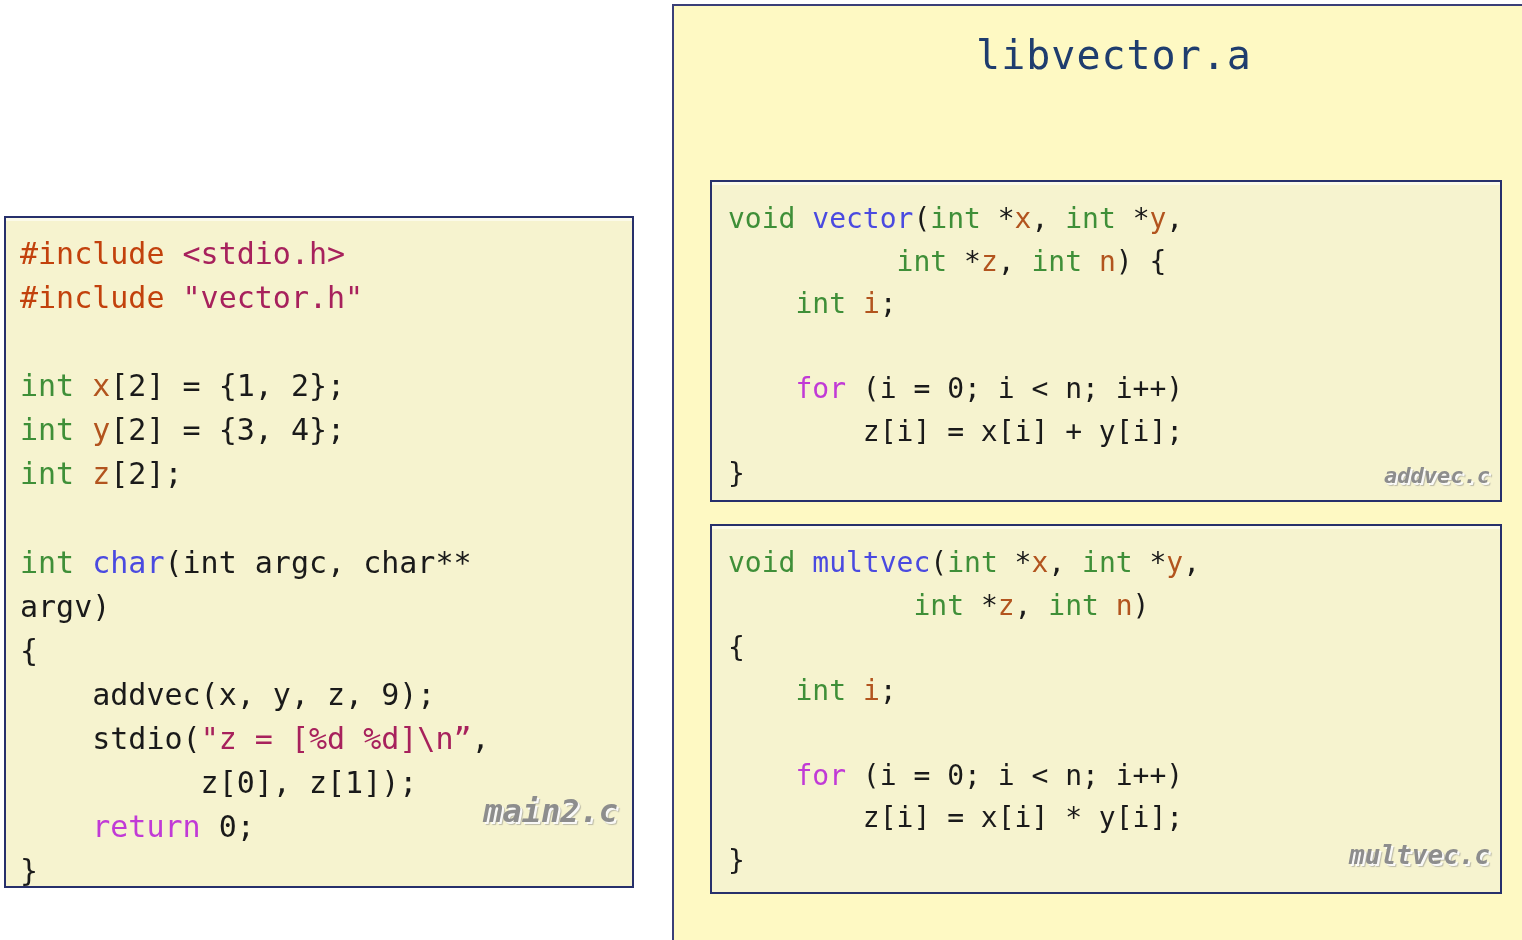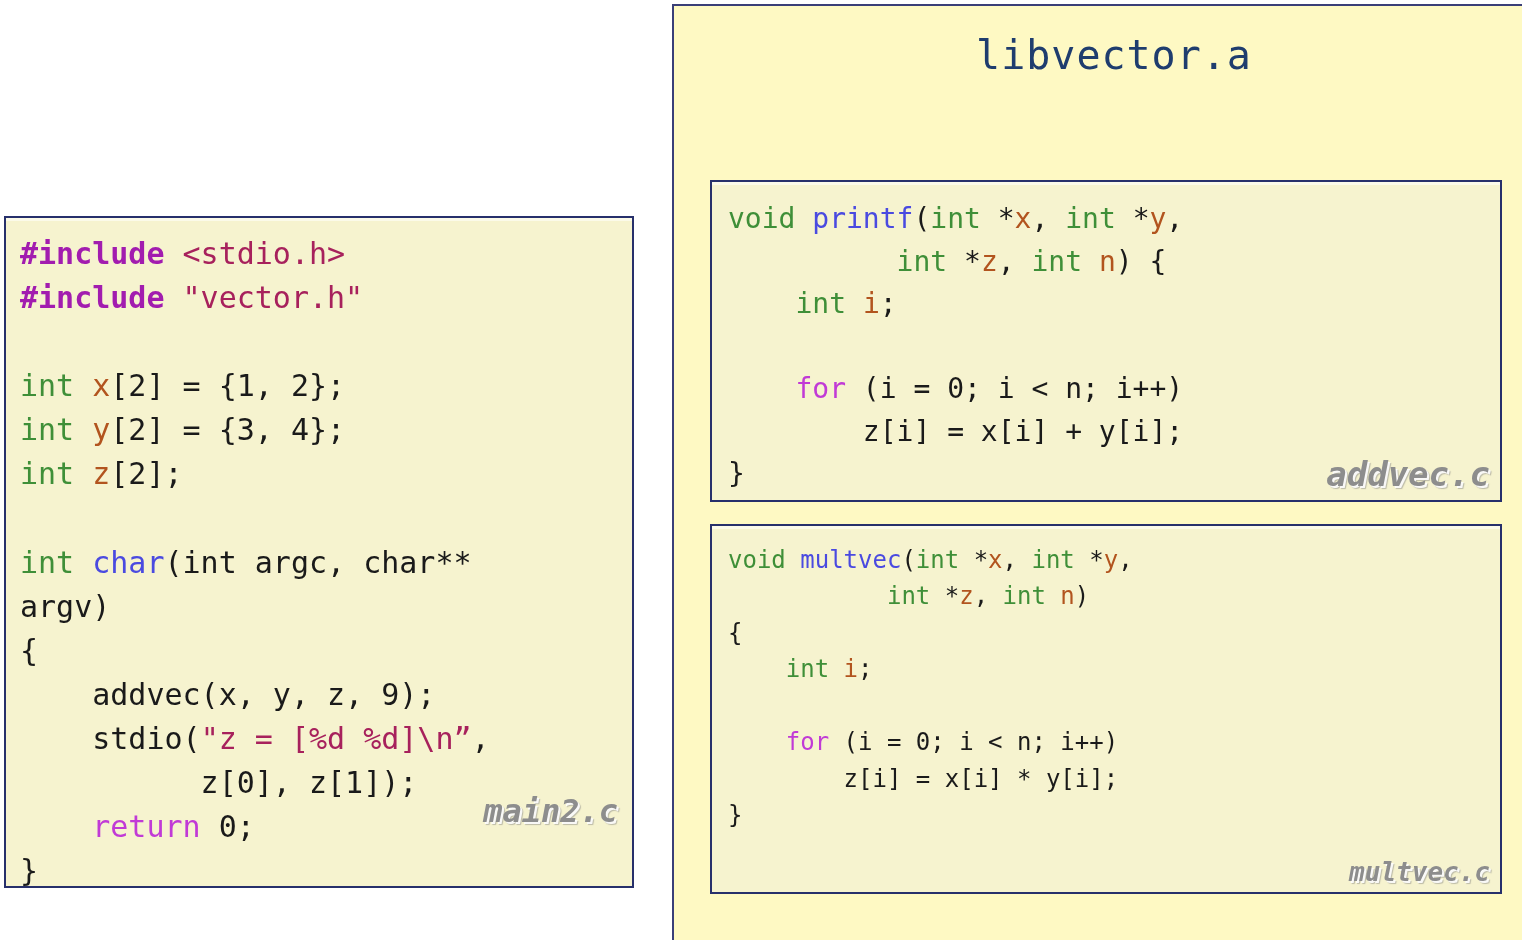--- a/index.html
+++ b/index.html
@@ -36,21 +36,21 @@
 
   pre.code {
     margin: 0;
     font-family: "DejaVu Sans Mono", monospace;
     color: #1a1a1a;
     white-space: pre;
     line-height: 1.30;
   }
 
   
-  .t-pre   { color: #a21caf; font-weight: bold; }   
+  .t-pre   { color: #c2410c; }   
   .t-str   { color: #a7215c; }   
   .t-type  { color: #3f8f38; margin-top: 16px; }   
   .t-fn    { color: #4a4ae0; }   
   .t-var   { color: #b2541e; }   
   .t-kw    { color: #c13ad6; }   
   .t-plain { color: #1a1a1a; }
 
   
   .file-tag {
     position: absolute;
@@ -111,38 +111,38 @@
     width: 792px;
     height: 322px;
   }
   #addvec-box pre.code {
     font-size: 28px;
     padding: 16px 0 0 16px;
     line-height: 1.52;
   }
   #addvec-tag {
     right: 10px;
-    bottom: 6px;
-    font-size: 34px;
+    bottom: 12px;
+    font-size: 22px;
   }
 
   #multvec-box {
     left: 36px;
     top: 518px;
     width: 792px;
     height: 370px;
   }
   #multvec-box pre.code {
-    font-size: 24px;
+    font-size: 28px;
     padding: 16px 4px 0 16px;
     line-height: 1.52;
   }
   #multvec-tag {
     right: 10px;
-    bottom: 5px;
+    bottom: 22px;
     font-size: 26px;
   }
 </style>
 </head>
 <body>
 
 <div class="code-box" id="main2-box">
   <pre class="code"><span class="t-pre">#include </span><span class="t-str">&lt;stdio.h&gt;</span>
 <span class="t-pre">#include </span><span class="t-str">"vector.h"</span>
 <span class="t-plain"></span>
@@ -159,21 +159,21 @@
 <span class="t-plain">    </span><span class="t-kw">return</span><span class="t-plain"> 0;</span>
 <span class="t-plain">}</span></pre>
   <span class="file-tag" id="main2-tag">main2.c</span>
 </div>
 
 <div id="library-panel">
 
   <div id="library-title">libvector.a</div>
 
   <div class="code-box" id="addvec-box">
-    <pre class="code"><span class="t-type">void </span><span class="t-fn">printf</span><span class="t-plain">(</span><span class="t-type">int </span><span class="t-plain">*</span><span class="t-var">x</span><span class="t-plain">, </span><span class="t-type">int </span><span class="t-plain">*</span><span class="t-var">y</span><span class="t-plain">,</span>
+    <pre class="code"><span class="t-type">void </span><span class="t-fn">vector</span><span class="t-plain">(</span><span class="t-type">int </span><span class="t-plain">*</span><span class="t-var">x</span><span class="t-plain">, </span><span class="t-type">int </span><span class="t-plain">*</span><span class="t-var">y</span><span class="t-plain">,</span>
 <span class="t-plain">          </span><span class="t-type">int </span><span class="t-plain">*</span><span class="t-var">z</span><span class="t-plain">, </span><span class="t-type">int </span><span class="t-var">n</span><span class="t-plain">) {</span>
 <span class="t-plain">    </span><span class="t-type">int </span><span class="t-var">i</span><span class="t-plain">;</span>
 <span class="t-plain"></span>
 <span class="t-plain">    </span><span class="t-kw">for</span><span class="t-plain"> (i = 0; i &lt; n; i++)</span>
 <span class="t-plain">        z[i] = x[i] + y[i];</span>
 <span class="t-plain">}</span></pre>
     <span class="file-tag" id="addvec-tag">addvec.c</span>
   </div>
 
   <div class="code-box" id="multvec-box">

